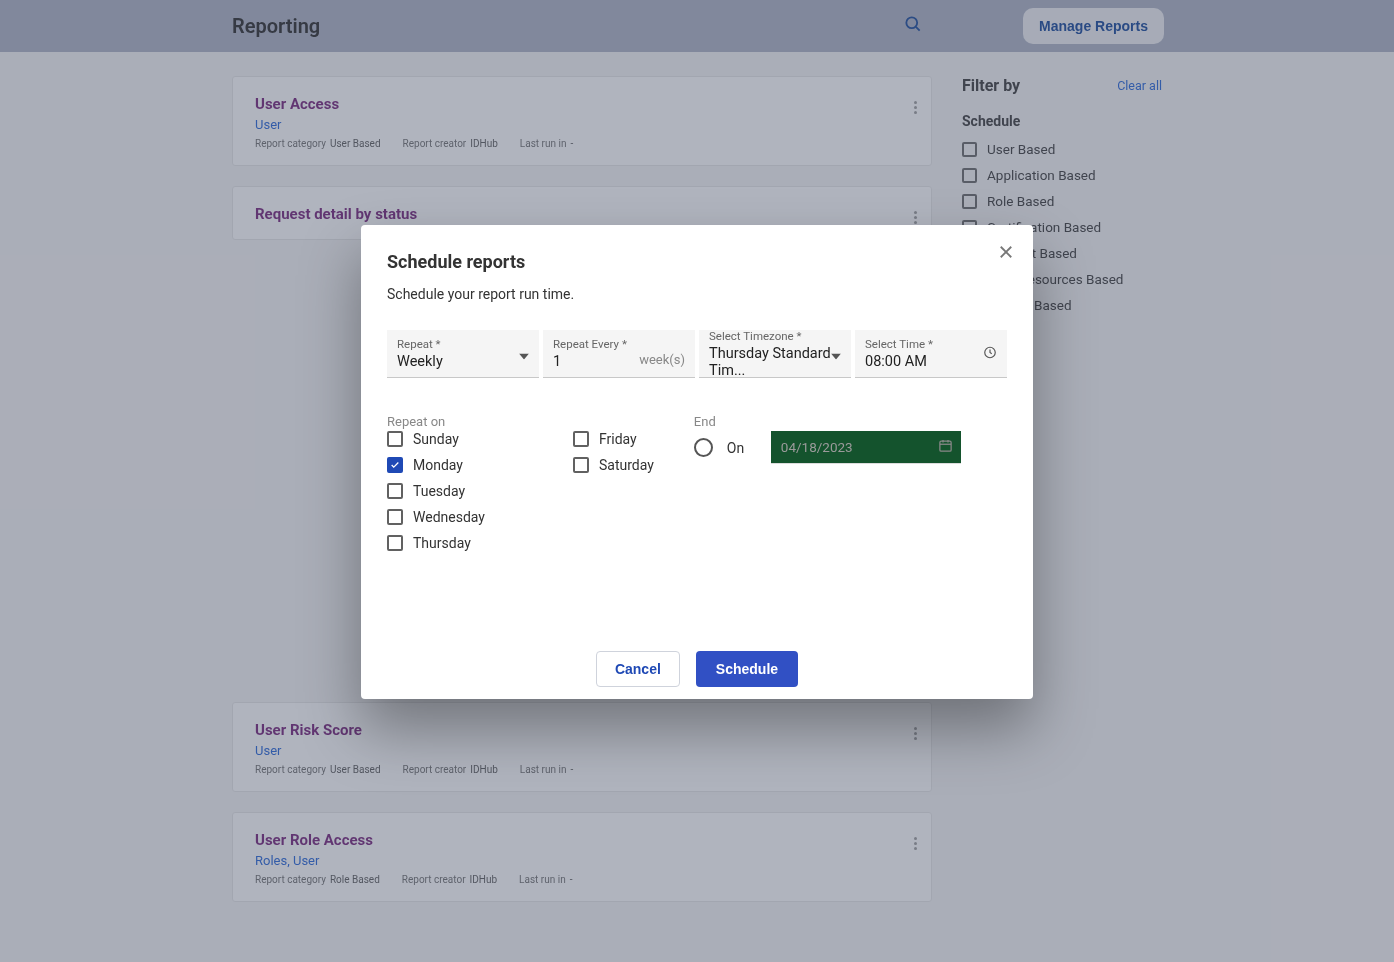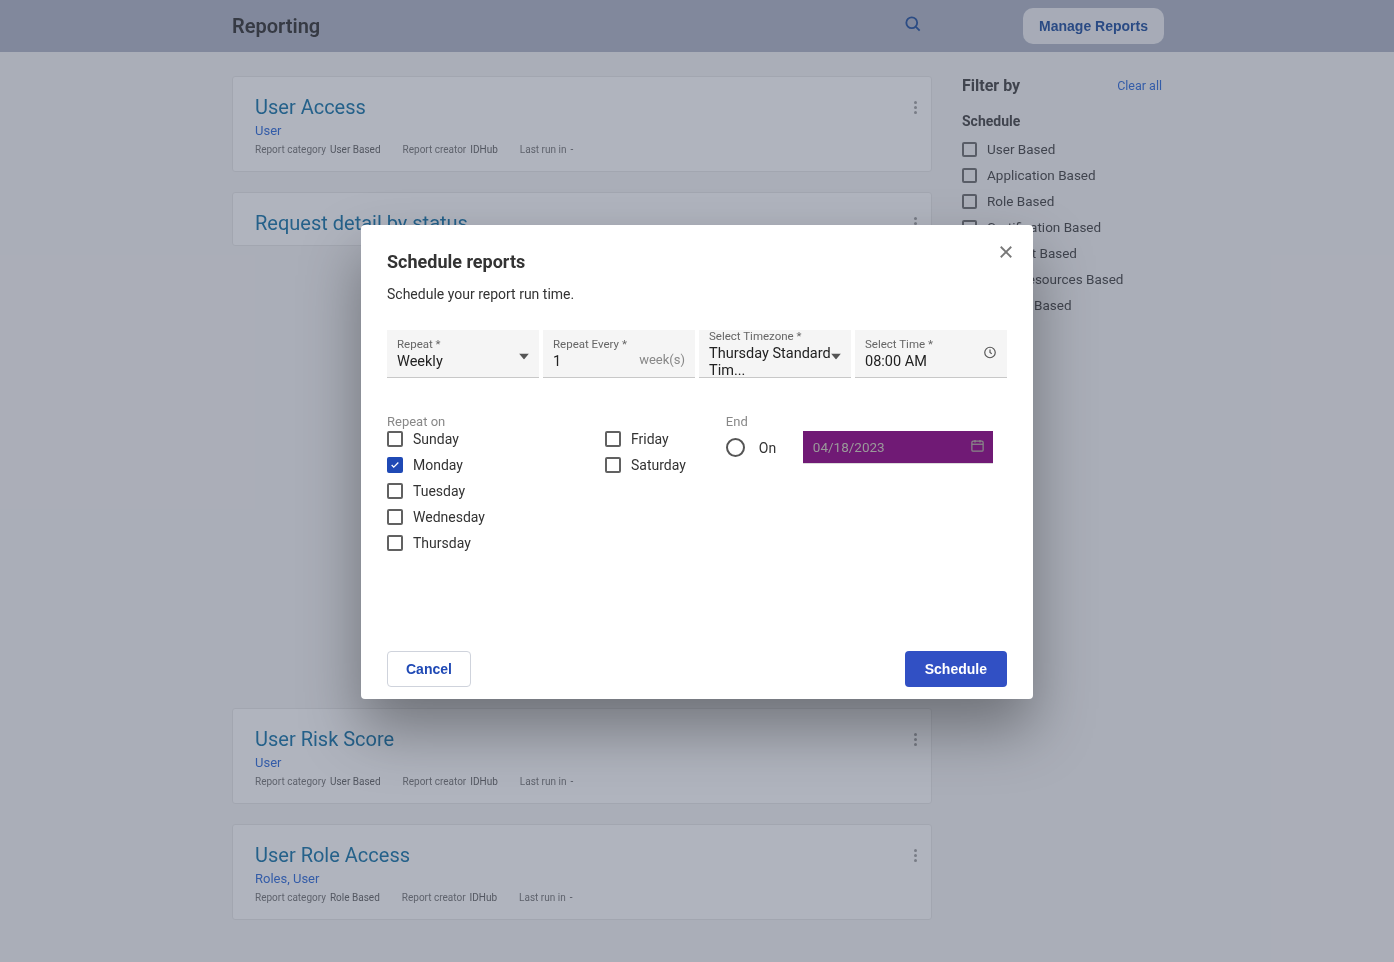--- a/index.html
+++ b/index.html
@@ -51,21 +51,21 @@
   }
   .report-list { flex: 1; }
   .report-card {
     background: #fff;
     border: 1px solid #e6e6e6;
     border-radius: 3px;
     margin-bottom: 20px;
     padding: 18px 22px 16px 22px;
     position: relative;
   }
-  .report-card h3 { font-size: 20px; font-weight: 400; color: #0369a1; margin-bottom: 4px; }
+  .report-card h3 { font-size: 15px; font-weight: 700; color: #701a75; margin-bottom: 4px; }
   .report-sub { font-size: 13px; color: #1d5fd7; margin-bottom: 6px; }
   .report-meta { font-size: 10px; color: #555; display:flex; gap:22px; flex-wrap:wrap;}
   .report-meta .lbl { color:#6b6b6b; margin-right:4px; }
   .card-menu { position:absolute; top:12px; right:14px; color:#888; cursor:pointer; }
 
   
   .filter-panel { width: 200px; }
   .filter-head { display:flex; justify-content: space-between; align-items:center; margin-bottom:18px;}
   .filter-head h3 { font-size:16px; font-weight:700; }
   .clear-link { font-size:12.5px; color:#1d5fd7; cursor:pointer;}
@@ -107,47 +107,47 @@
   }
   .field-label { font-size:11.5px; color:#666; margin-bottom:2px; }
   .field-value { font-size:14.5px; color:#222; }
   .field-suffix { position:absolute; right:10px; bottom:10px; font-size:13px; color:#888;}
   .field-caret { position:absolute; right:10px; top:50%; transform:translateY(-50%); color:#555;}
   .field .caret-svg { width:10px; height:6px;}
 
   .mid-row { display:flex; gap:40px; }
   .repeat-on { flex: 1; }
   .section-label { font-size:13px; color:#888; margin-bottom:2px;}
-  .days-cols { display:flex; gap:120px;}
+  .days-cols { display:flex; gap:88px;}
   .day-opt { display:flex; align-items:center; gap:10px; font-size:14px; margin-bottom:10px;}
   .cbox {
     width:16px; height:16px; border:2px solid #616161; border-radius:2px; display:inline-flex;
     align-items:center; justify-content:center;
   }
   .cbox.checked { background:#1f49b5; border-color:#1f49b5; }
   .cbox.checked svg { stroke:#fff; }
 
   .end-section { width: 360px; }
   .radio-row { display:flex; align-items:center; gap:14px; margin-bottom:16px; font-size:14px;}
   .radio-outer {
     width:19px; height:19px; border:2px solid #1f49b5; border-radius:50%;
     display:inline-flex; align-items:center; justify-content:center;
   }
   .radio-outer.unselected { border-color:#555;}
   .radio-inner {
     width:9px; height:9px; background:#1f49b5; border-radius:50%;
   }
   .date-box {
-    background:#701a75; height:33px; width:190px; border-bottom:1px solid #dcdcdc;
+    background:#14532d; height:33px; width:190px; border-bottom:1px solid #dcdcdc;
     display:flex; align-items:center; padding:0 10px; font-size:13.5px; color:#9a9a9a;
     position:relative;
   }
   .date-icon { position:absolute; right:8px; top:50%; transform:translateY(-50%); color:#888;}
 
-  .dialog-actions { display:flex; justify-content:space-between; gap:16px; margin-top:90px;}
+  .dialog-actions { display:flex; justify-content:center; gap:16px; margin-top:90px;}
   .btn-cancel { background:#fff; border:1px solid #cfd3dc; color:#1f49b5; padding:9px 18px; font-size:14px; border-radius:4px; cursor:pointer; font-weight:600;}
   .btn-primary { background:#3150c4; border:none; color:#fff; padding:9px 20px; font-size:14px; border-radius:4px; cursor:pointer; font-weight:600;}
 
   .dots-vert { display:inline-flex; flex-direction:column; gap:2px; }
   .dots-vert span{ width:3px; height:3px; background:#9a9a9a; border-radius:50%; display:block;}
 </style>
 </head>
 <body>
 
 <div class="header">

